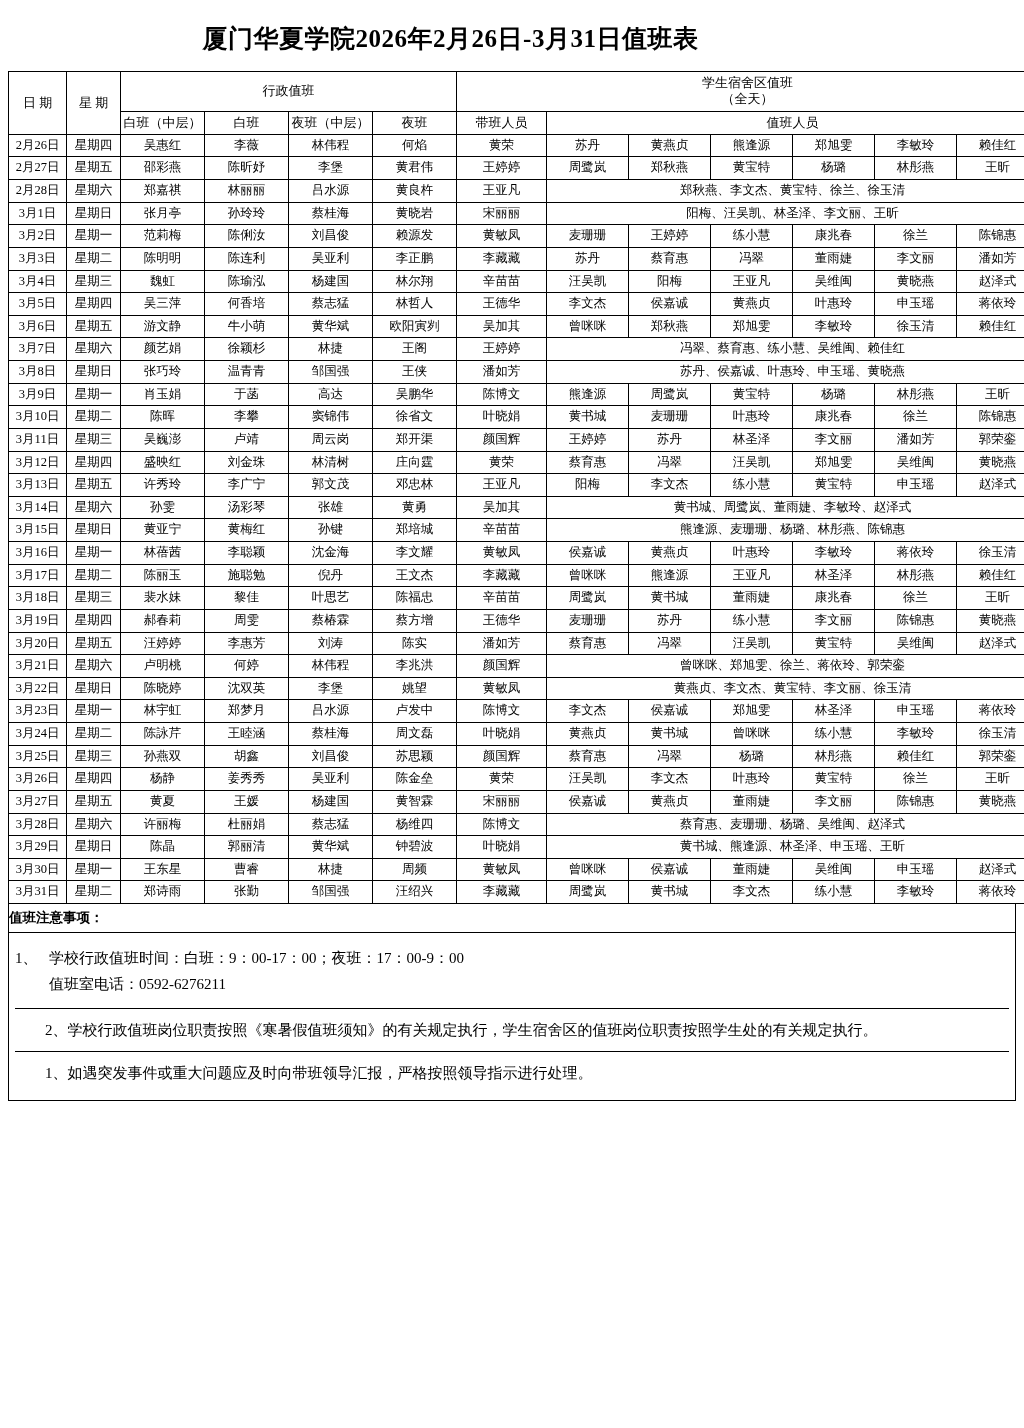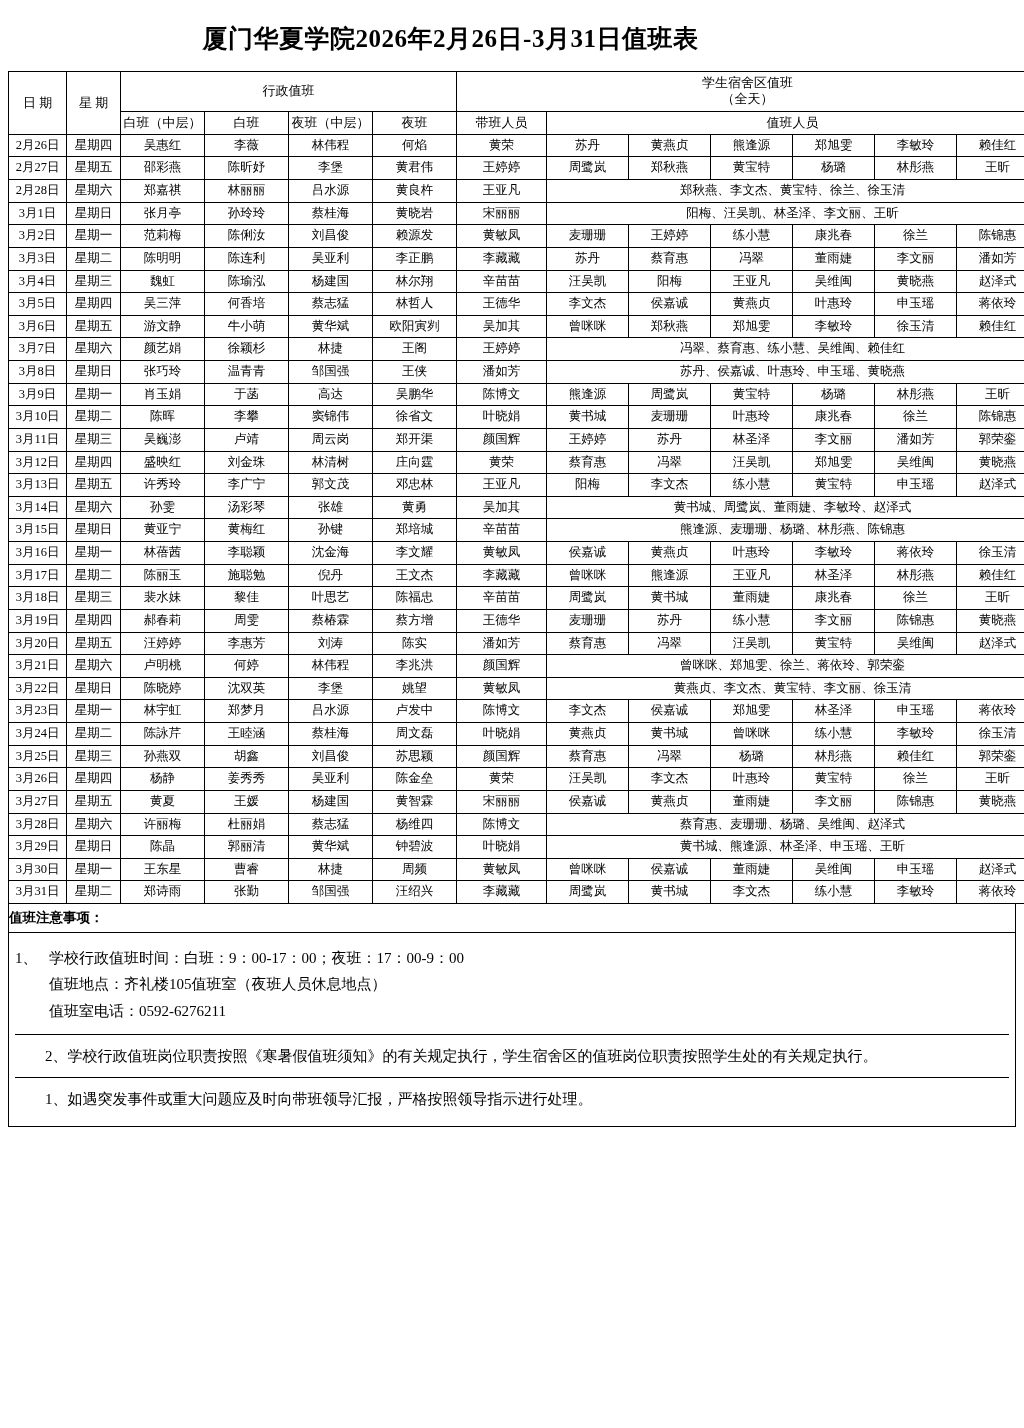--- a/index.html
+++ b/index.html
@@ -612,21 +612,20 @@
       </tbody>
   </table>
 
   <div class="notes-title">值班注意事项：</div>
 
   <div class="notes-box">
     <div class="note-block">
       <div>
         <span class="note-num">1、</span><span>学校行政值班时间：白班：9：00-17：00；夜班：17：00-9：00</span>
       </div>
-      <div class="note-line">值班地点：齐礼楼105值班室（夜班人员休息地点）</div>
       <div class="note-line">值班室电话：0592-6276211</div>
     </div>
     <hr class="note-hr">
     <div class="note-simple">2、学校行政值班岗位职责按照《寒暑假值班须知》的有关规定执行，学生宿舍区的值班岗位职责按照学生处的有关规定执行。</div>
     <hr class="note-hr">
     <div class="note-simple">1、如遇突发事件或重大问题应及时向带班领导汇报，严格按照领导指示进行处理。</div>
   </div>
 
 </div>
 

